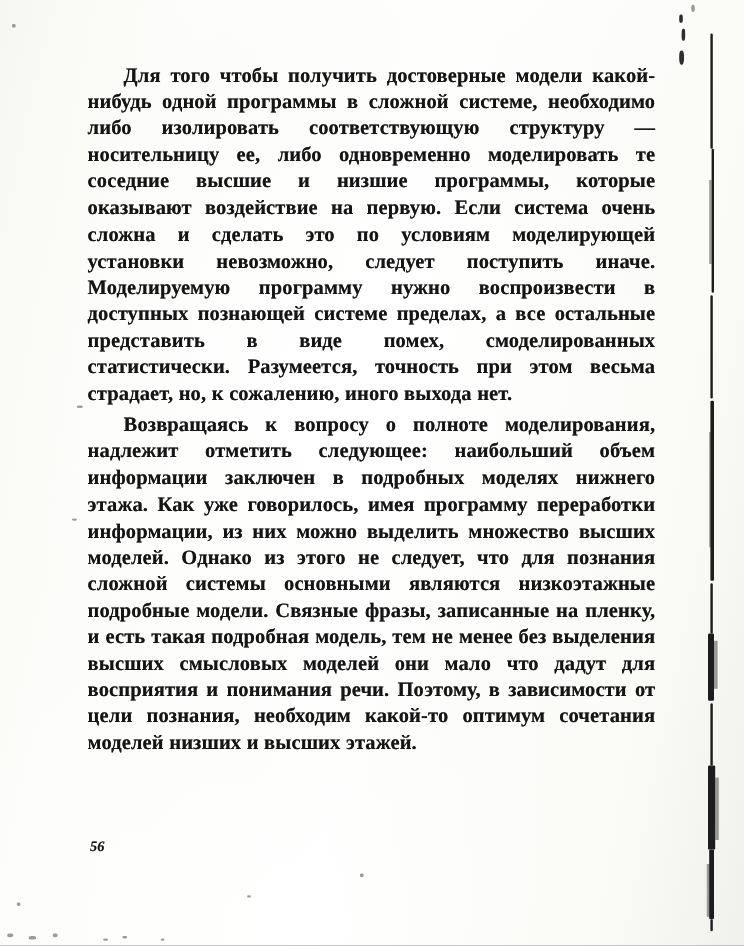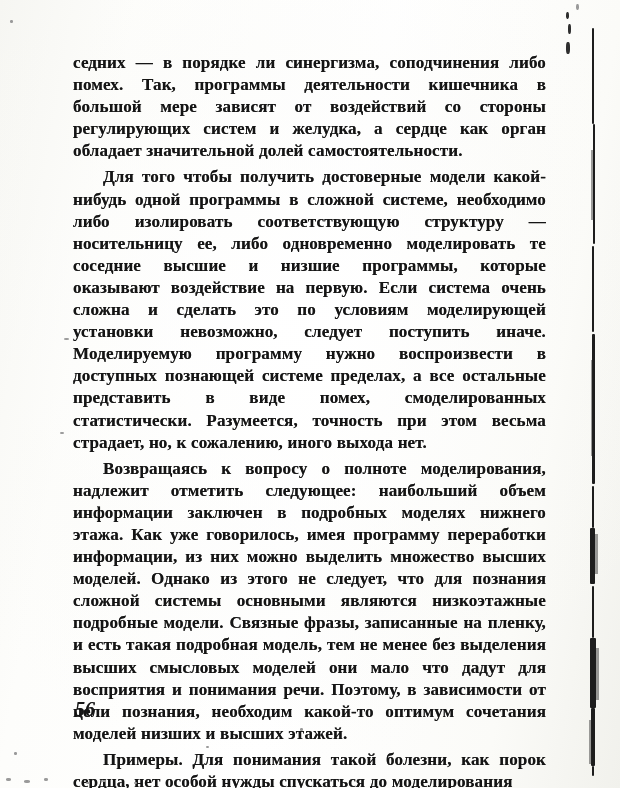--- a/index.html
+++ b/index.html
@@ -44,21 +44,21 @@
     font-weight: 600;
     text-shadow: 0 0 0.55px rgba(0,0,0,0.62);
   }
   .para.no-indent { text-indent: 0; }
   .para + .para { margin-top: 4px; }
 
   #page-number {
     position: absolute;
     left: 75px;
     top: 698px;
-    font-size: 20px;
+    font-size: 12px;
     font-style: italic;
     font-weight: 700;
     color: #161616;
     text-shadow: 0 0 0.5px rgba(0,0,0,0.55);
   }
 
   
   #scan-edge {
     position: absolute;
     top: 0;
@@ -87,24 +87,22 @@
   .speck.dark  { background: #2e2e2e; }
 </style>
 </head>
 <body>
 
 <div id="page">
 
   <div id="paper-tint"></div>
 
   <div id="text-block">
-    <p class="para no-indent">седних — в порядке ли синергизма, соподчинения либо помех. Так, программы деятельности кишечника в большой мере зависят от воздействий со стороны регулирующих систем и желудка, а сердце как орган обладает значительной долей самостоятельности.</p>
     <p class="para">Для того чтобы получить достоверные модели какой-нибудь одной программы в сложной системе, необходимо либо изолировать соответствующую структуру — носительницу ее,  либо одновременно моделировать те соседние высшие и низшие программы, которые оказывают воздействие на первую. Если система очень сложна и сделать это по условиям моделирующей установки невозможно, следует поступить иначе. Моделируемую программу нужно воспроизвести в доступных познающей системе пределах, а все остальные представить в виде помех, смоделированных статистически. Разумеется, точность при этом весьма страдает, но, к сожалению, иного выхода нет.</p>
     <p class="para">Возвращаясь к вопросу о полноте моделирования, надлежит отметить следующее: наибольший объем информации заключен в подробных моделях нижнего этажа. Как уже говорилось, имея программу переработки информации, из них можно выделить множество высших моделей. Однако из этого не следует, что для познания сложной системы основными являются низкоэтажные подробные модели. Связные фразы, записанные на пленку, и есть такая подробная модель, тем не менее без выделения высших смысловых моделей они мало что дадут для восприятия и понимания речи. Поэтому, в зависимости от цели познания, необходим какой-то оптимум сочетания моделей низших и высших этажей.</p>
-    <p class="para">Примеры. Для понимания такой болезни, как порок сердца, нет особой нужды спускаться до моделирования</p>
   </div>
 
   <div id="page-number">56</div>
 
   <div id="scan-edge">
     <div class="seg" style="left:4px;  top:28px;  width:2px;  height:96px;"></div>
     <div class="seg" style="left:4.5px;top:124px; width:2.5px;height:120px;"></div>
     <div class="soft" style="left:3px; top:150px; width:2px;  height:70px;"></div>
     <div class="seg" style="left:4px;  top:246px; width:2px;  height:86px;"></div>
     <div class="seg" style="left:3.5px;top:334px; width:3px;  height:150px;"></div>

